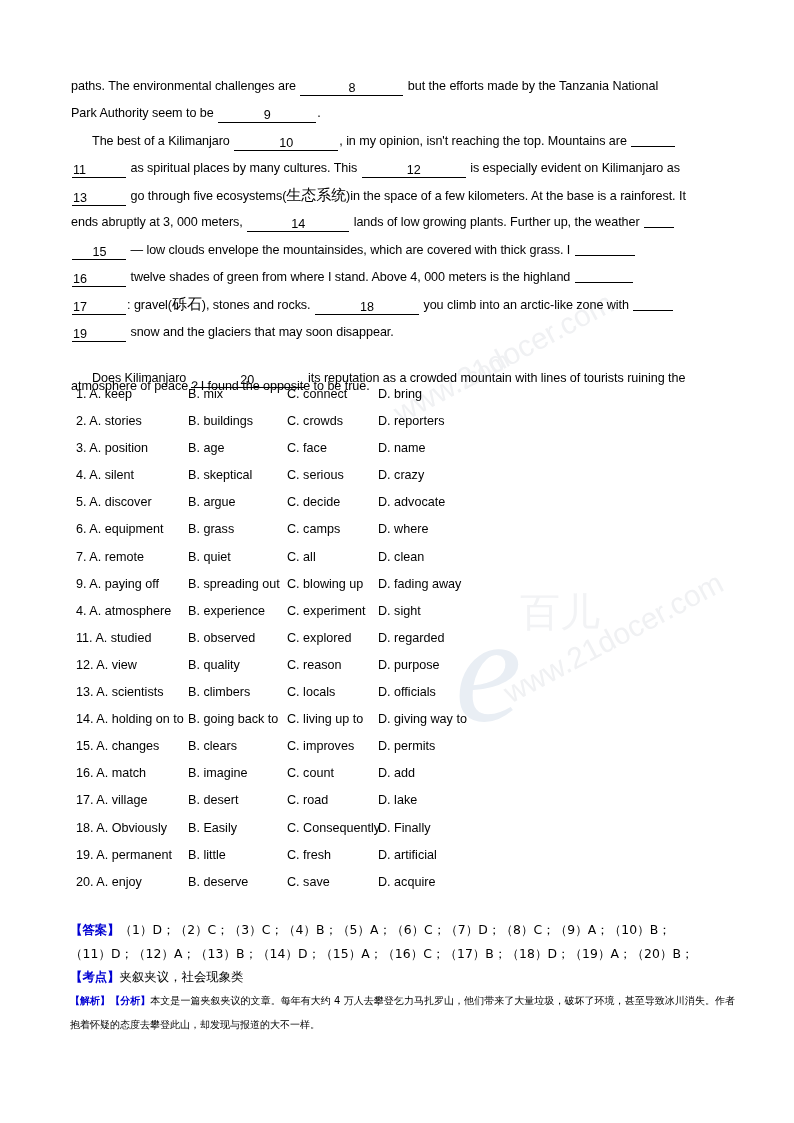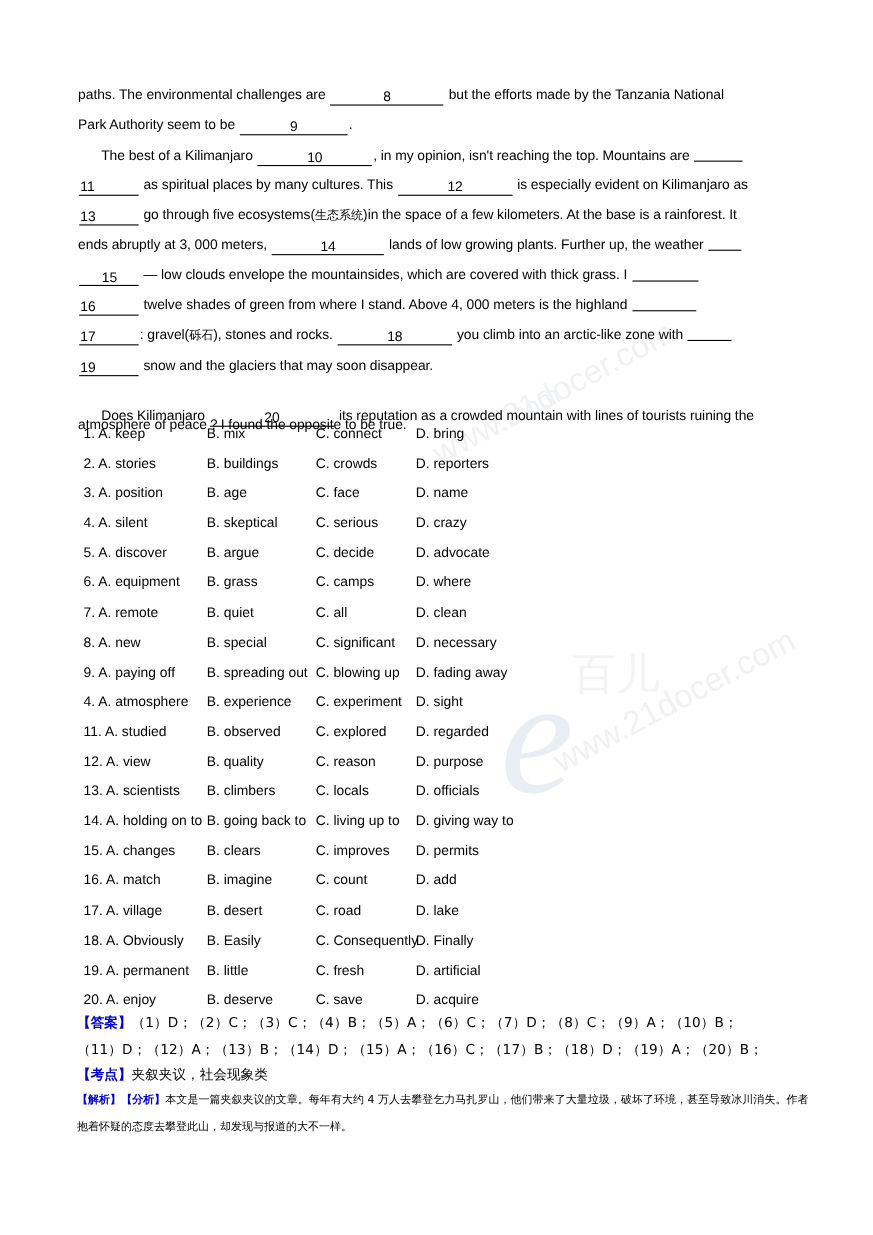--- a/index.html
+++ b/index.html
@@ -79,21 +79,21 @@
     vertical-align: baseline;
     line-height: 16px;
     height: 15px;
     margin: 0 1px;
     position: relative;
     top: 2px;
     font-size: 12.6px;
   }
   .blank.empty { }
 
-  .cjk { font-family: "DejaVu Sans", sans-serif; font-size: 11px; }
+  .cjk { font-family: "DejaVu Sans", sans-serif; font-size: 15px; }
 
   
   .options {
     position: absolute;
     left: 71px;
     top: 381px;
     width: 660px;
   }
   .optrow {
     height: 27.1px;
@@ -207,26 +207,20 @@
         <span class="c-c">C. camps</span>
         <span class="c-d">D. where</span>
       </div>
       <div class="optrow">
         <span class="c-a"><span style="position: static;">7.</span><span style="position: static;"> A. remote</span></span>
         <span class="c-b">B. quiet</span>
         <span class="c-c">C. all</span>
         <span class="c-d">D. clean</span>
       </div>
       <div class="optrow">
-        <span class="c-a"><span style="position: static;">8.</span><span style="position: static;"> A. new</span></span>
-        <span class="c-b">B. special</span>
-        <span class="c-c">C. significant</span>
-        <span class="c-d">D. necessary</span>
-      </div>
-      <div class="optrow">
         <span class="c-a"><span style="position: static;">9.</span><span style="position: static;"> A. paying off</span></span>
         <span class="c-b">B. spreading out</span>
         <span class="c-c">C. blowing up</span>
         <span class="c-d">D. fading away</span>
       </div>
       <div class="optrow">
         <span class="c-a"><span style="position: static;">4.</span><span style="position: static;"> A. atmosphere</span></span>
         <span class="c-b">B. experience</span>
         <span class="c-c">C. experiment</span>
         <span class="c-d">D. sight</span>

